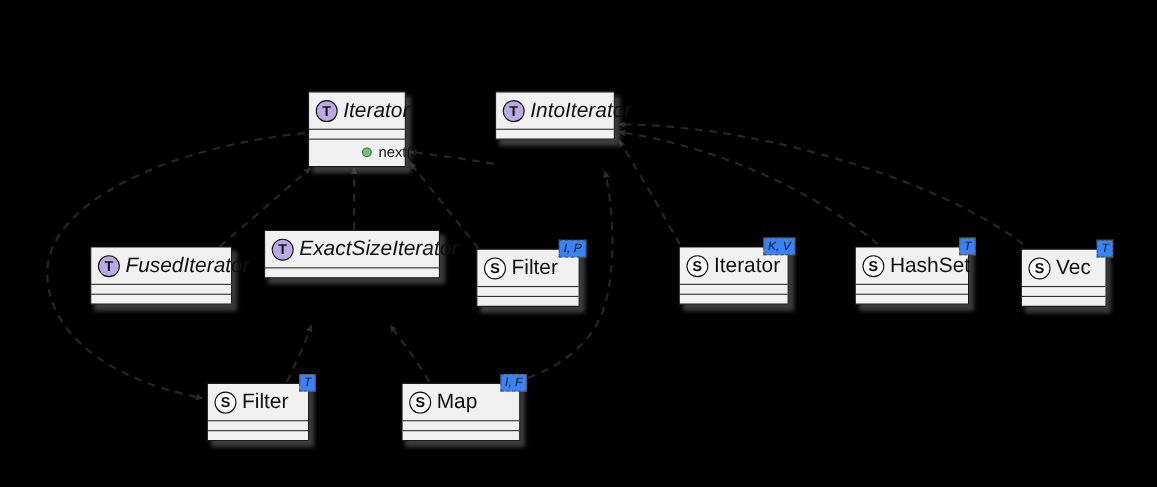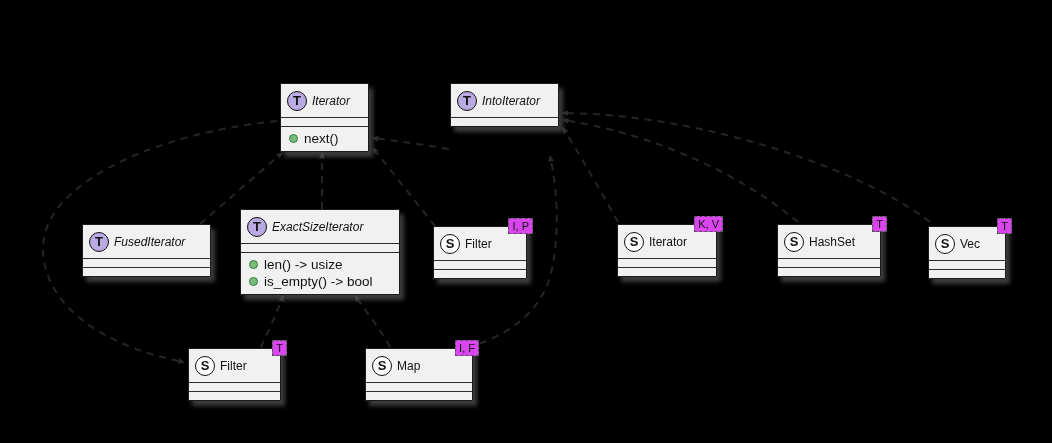--- a/index.html
+++ b/index.html
@@ -14,32 +14,32 @@
     color:#111;box-sizing:border-box;
   }
   .title-row{display:flex;align-items:center;gap:5px;padding:5px 6px;height:23px;white-space:nowrap;}
   .kind-circle{
     flex:0 0 auto;width:20px;height:20px;border:1.5px solid #111;border-radius:50%;
     display:flex;align-items:center;justify-content:center;
     font-weight:bold;font-size:13px;box-sizing:border-box;
   }
   .kind-circle.trait{background:#b9aae3;}
   .kind-circle.struct{background:#fcfcfc;}
-  .class-name{font-size:12px;}
+  .class-name{font-size:19px;}
   .trait-name{font-style:italic;}
   .compartment-empty{border-top:1px solid #2e2e2e;height:8px;}
   .compartment-methods{border-top:1px solid #2e2e2e;padding:3px 0 4px 0;}
-  .method-row{display:flex;align-items:center;gap:6px;padding:1px 8px;font-size:13.5px;white-space:nowrap;}
+  .method-row{display:flex;align-items:center;gap:6px;padding:1px 8px;font-size:13.5px;white-space:nowrap;margin-left:40px;}
   .method-dot{
     flex:0 0 auto;width:7px;height:7px;border-radius:50%;
     background:#7abd7a;border:1.5px solid #2f7e3f;box-sizing:content-box;
   }
   .generic-tag{
-    position:absolute;top:-9px;right:-7px;background:#d946ef;
-    border:1.5px dashed #555;color:#111;font-size:11px;
+    position:absolute;top:-9px;right:-7px;background:#3b82f6;
+    border:1.5px dashed #555;color:#111;font-size:11px;font-style:italic;
     line-height:14px;padding:0 3px;white-space:nowrap;z-index:3;
   }
   
   #box-iterator{left:280px;top:83px;width:89px;}
   #box-into-iterator{left:450px;top:83px;width:109px;}
   #box-fused{left:82px;top:224px;width:129px;}
   #box-exact{left:240px;top:209px;width:160px;}
   #box-filter{left:433px;top:226px;width:94px;}
   #box-hashmap{left:617px;top:224px;width:100px;}
   #box-hashset{left:777px;top:224px;width:104px;}
@@ -103,30 +103,20 @@
     <div class="compartment-empty"></div>
     <div class="compartment-empty"></div>
   </div>
 
   <div class="uml-box" id="box-exact">
     <div class="title-row">
       <span class="kind-circle trait">T</span>
       <span class="class-name trait-name">ExactSizeIterator</span>
     </div>
     <div class="compartment-empty"></div>
-    <div class="compartment-methods">
-      <div class="method-row">
-        <span class="method-dot"></span>
-        <span>len() -&gt; usize</span>
-      </div>
-      <div class="method-row">
-        <span class="method-dot"></span>
-        <span>is_empty() -&gt; bool</span>
-      </div>
-    </div>
   </div>
 
   <div class="uml-box" id="box-filter">
     <span class="generic-tag">I, P</span>
     <div class="title-row">
       <span class="kind-circle struct">S</span>
       <span class="class-name">Filter</span>
     </div>
     <div class="compartment-empty"></div>
     <div class="compartment-empty"></div>

